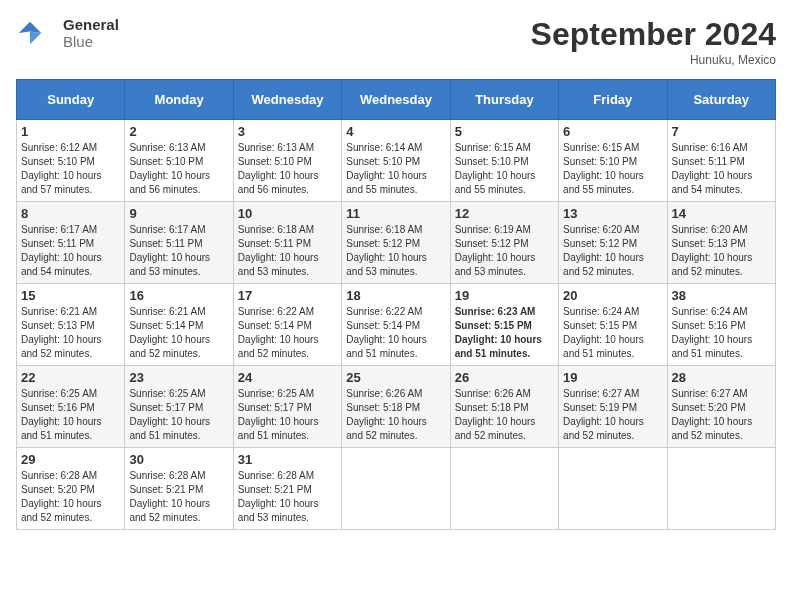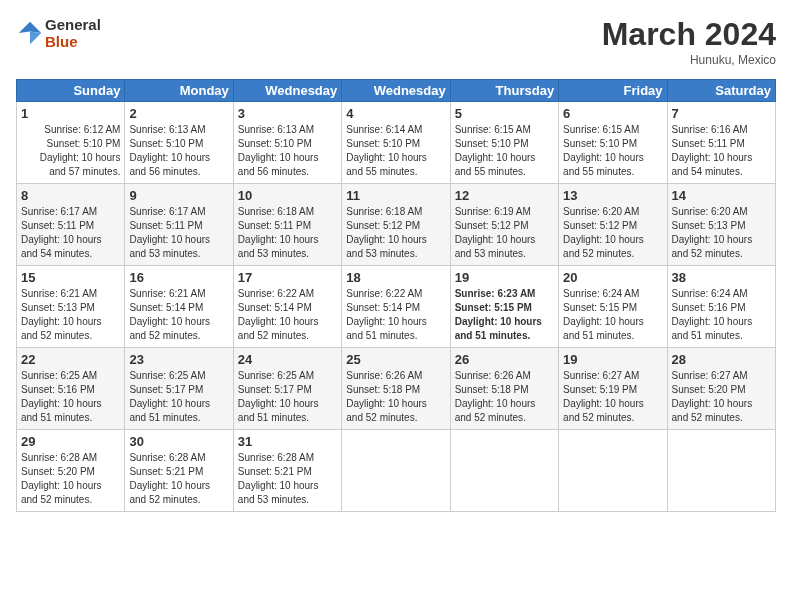--- a/index.html
+++ b/index.html
@@ -12,21 +12,21 @@
     }
     .header-area {
       display: flex;
       justify-content: space-between;
       align-items: flex-start;
       margin-bottom: 12px;
     }
     .logo {
       display: flex;
       align-items: center;
-      gap: 1px;
+      gap: 19px;
     }
     .logo-icon {
       width: 28px;
       height: 28px;
     }
     .title-area {
       text-align: right;
     }
     .month-title {
       font-size: 32px;
@@ -38,22 +38,22 @@
       color: #555;
     }
     table {
       width: 100%;
       border-collapse: collapse;
       font-size: 11px;
     }
     thead th {
       background-color: #3a7cc7;
       color: #fff;
-      padding: 3px 4px;
-      text-align: right;
+      padding: 12px 4px;
+      text-align: center;
       font-size: 13px;
       font-weight: bold;
       border: 1px solid #2e6aab;
     }
     td {
       border: 1px solid #ccc;
       vertical-align: top;
       padding: 4px;
       width: calc(100% / 7);
       height: 80px;
@@ -81,46 +81,46 @@
 </head>
 <body>
 
 <div class="header-area">
   <div class="logo">
     <svg class="logo-icon" viewBox="0 0 40 40">
       <polygon points="20,4 36,20 20,18 4,20" fill="#3a7cc7"></polygon>
       <polygon points="20,18 36,20 20,36" fill="#5599dd"></polygon>
     </svg>
     <div>
-      <div style="font-size:15px;font-weight:bold;color:#333;"><span style="color:#333">General</span><br><span style="color:#c2410c;font-weight:bold">Blue</span></div>
+      <div style="font-size:15px;font-weight:bold;color:#333;"><span style="color:#333">General</span><br><span style="color:#737373;font-weight:normal">Blue</span></div>
     </div>
   </div>
   <div class="title-area">
-    <div class="month-title">March 2024</div>
+    <div class="month-title">September 2024</div>
     <div class="location-title">Hunuku, Mexico</div>
   </div>
 </div>
 
 <table>
   <thead>
     <tr>
       <th>Sunday</th>
       <th>Monday</th>
       <th>Wednesday</th>
       <th>Wednesday</th>
       <th>Thursday</th>
       <th>Friday</th>
       <th>Saturday</th>
     </tr>
   </thead>
   <tbody id="calendar-body">
   <tr>
         <td>
           <span class="day-num">1</span>
-          <div class="cell-text" style="white-space: pre-line; text-align: right;">Sunrise: 6:12 AM
+          <div class="cell-text" style="white-space: pre-line;">Sunrise: 6:12 AM
 Sunset: 5:10 PM
 Daylight: 10 hours
 and 57 minutes.</div>
         </td>
         <td>
           <span class="day-num">2</span>
           <div class="cell-text" style="white-space: pre-line;">Sunrise: 6:13 AM
 Sunset: 5:10 PM
 Daylight: 10 hours
 and 56 minutes.</div>

